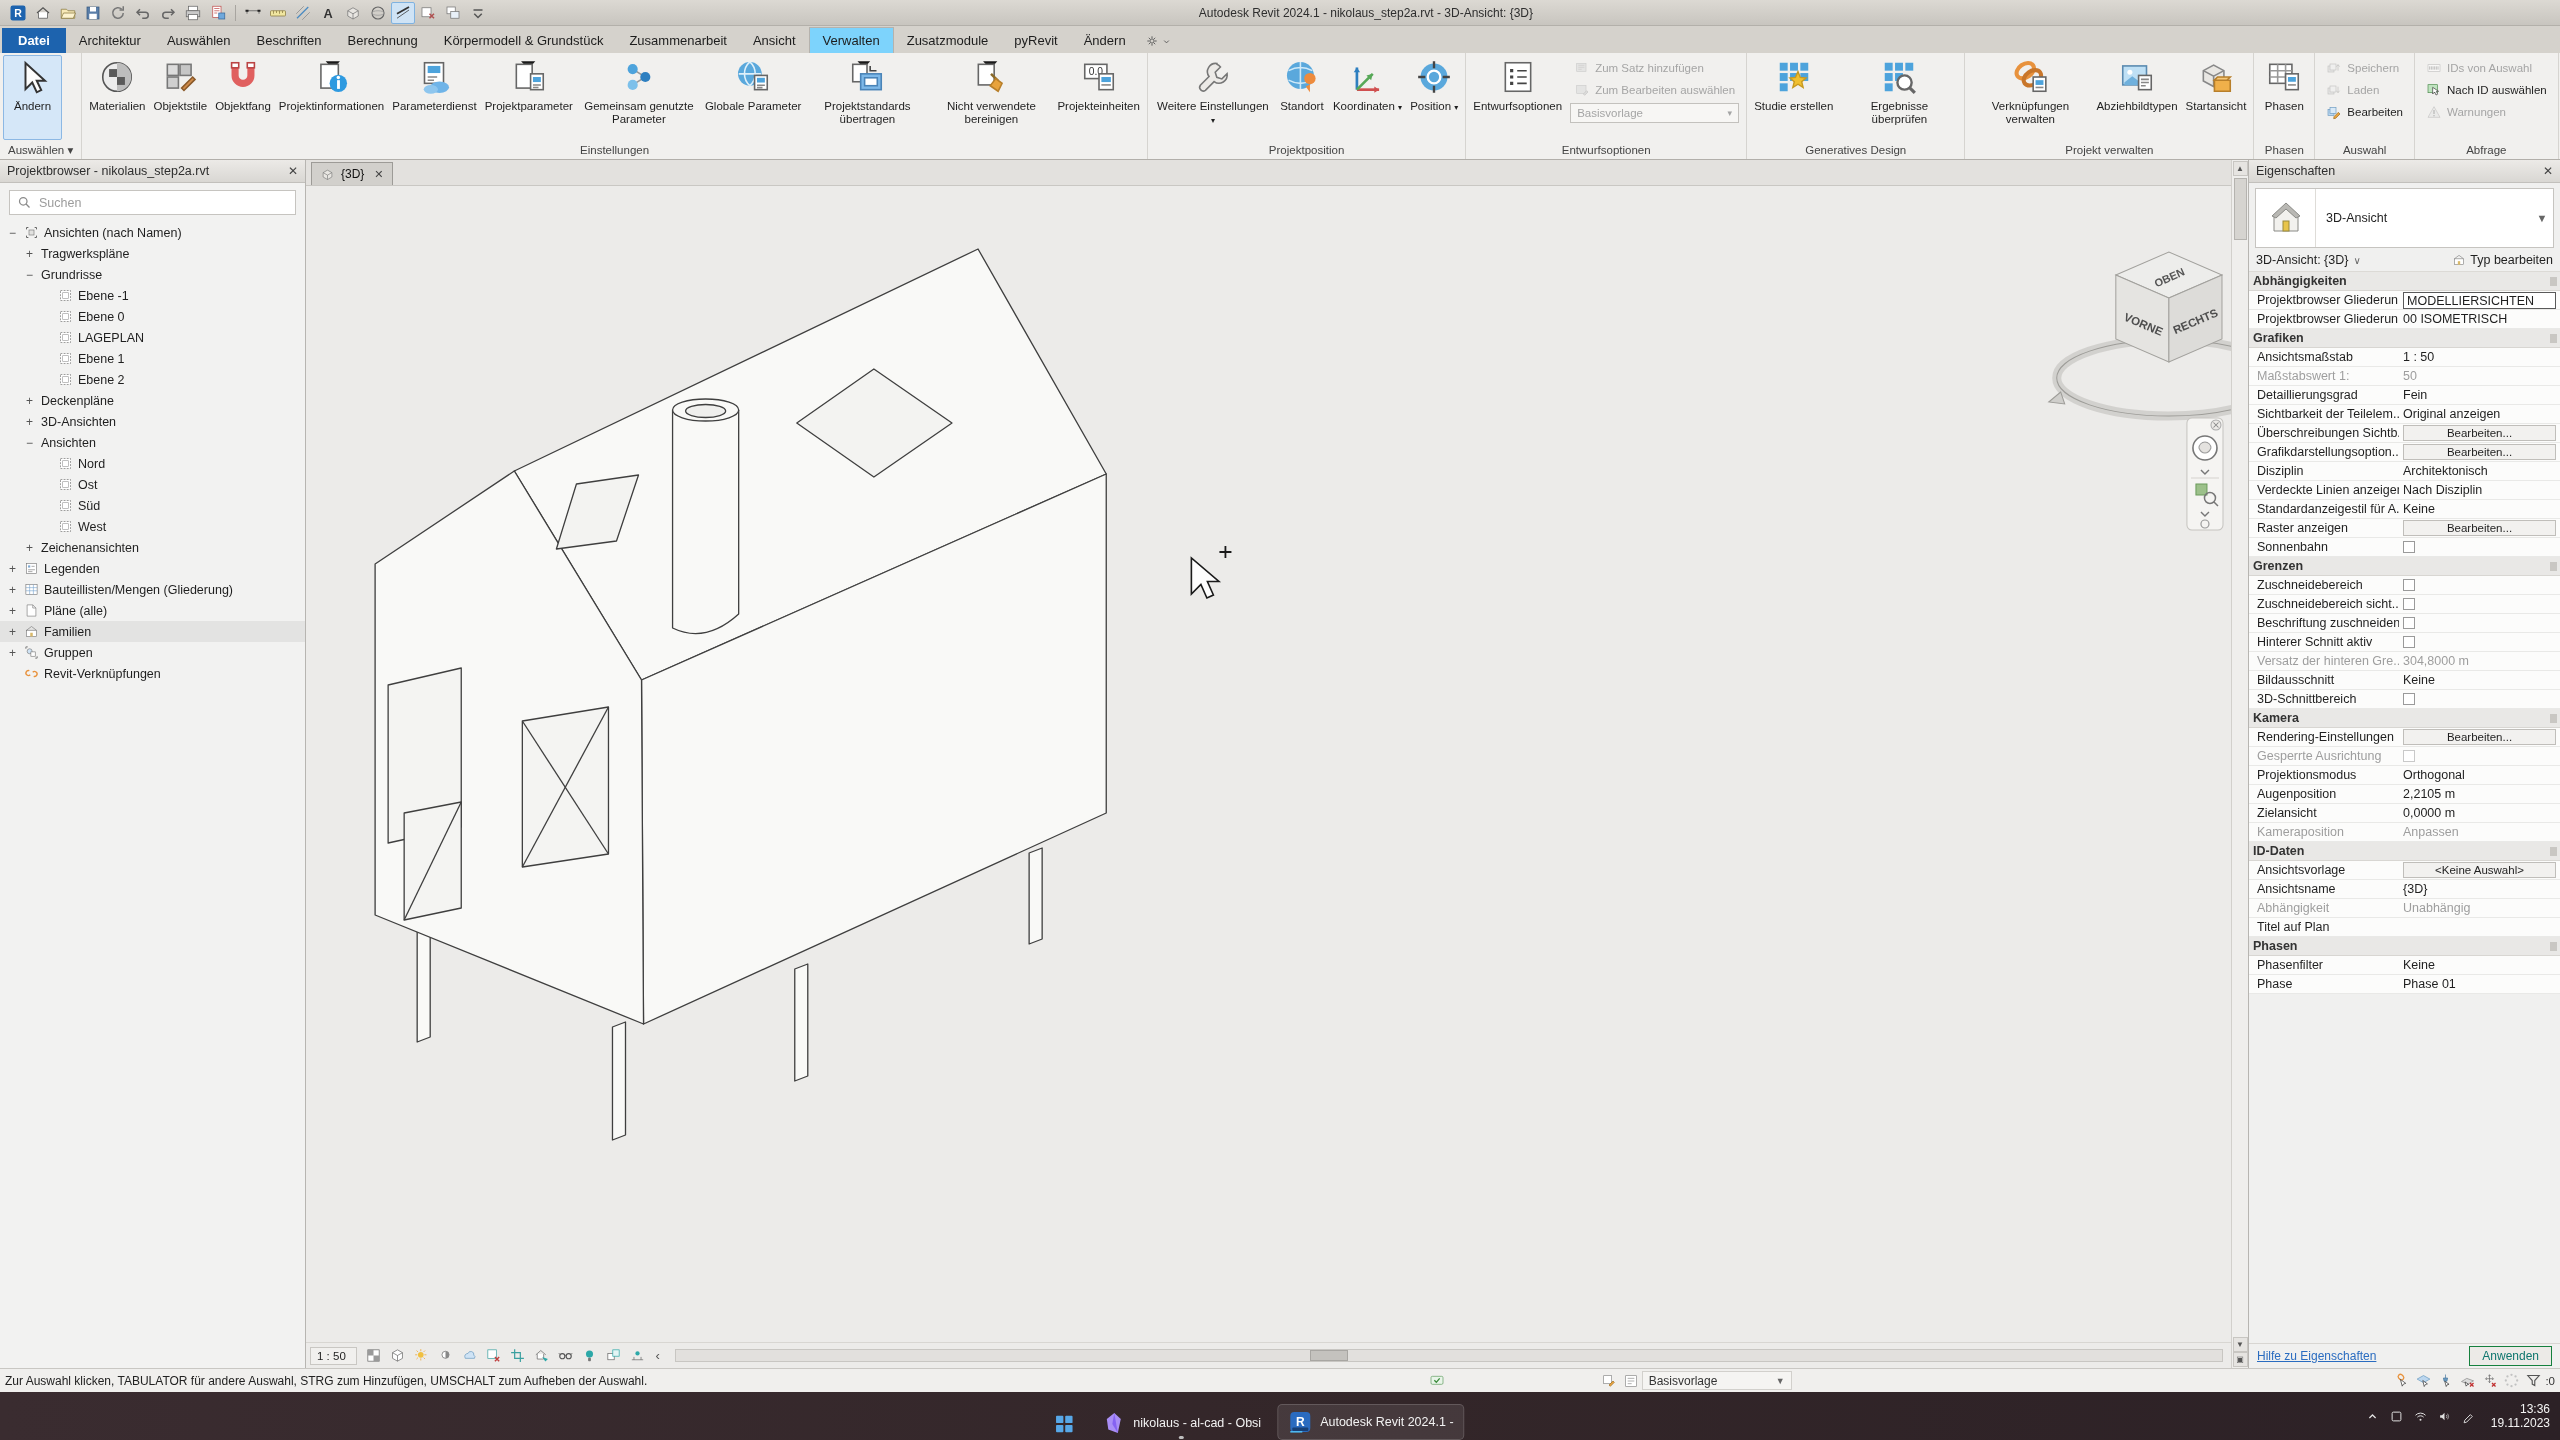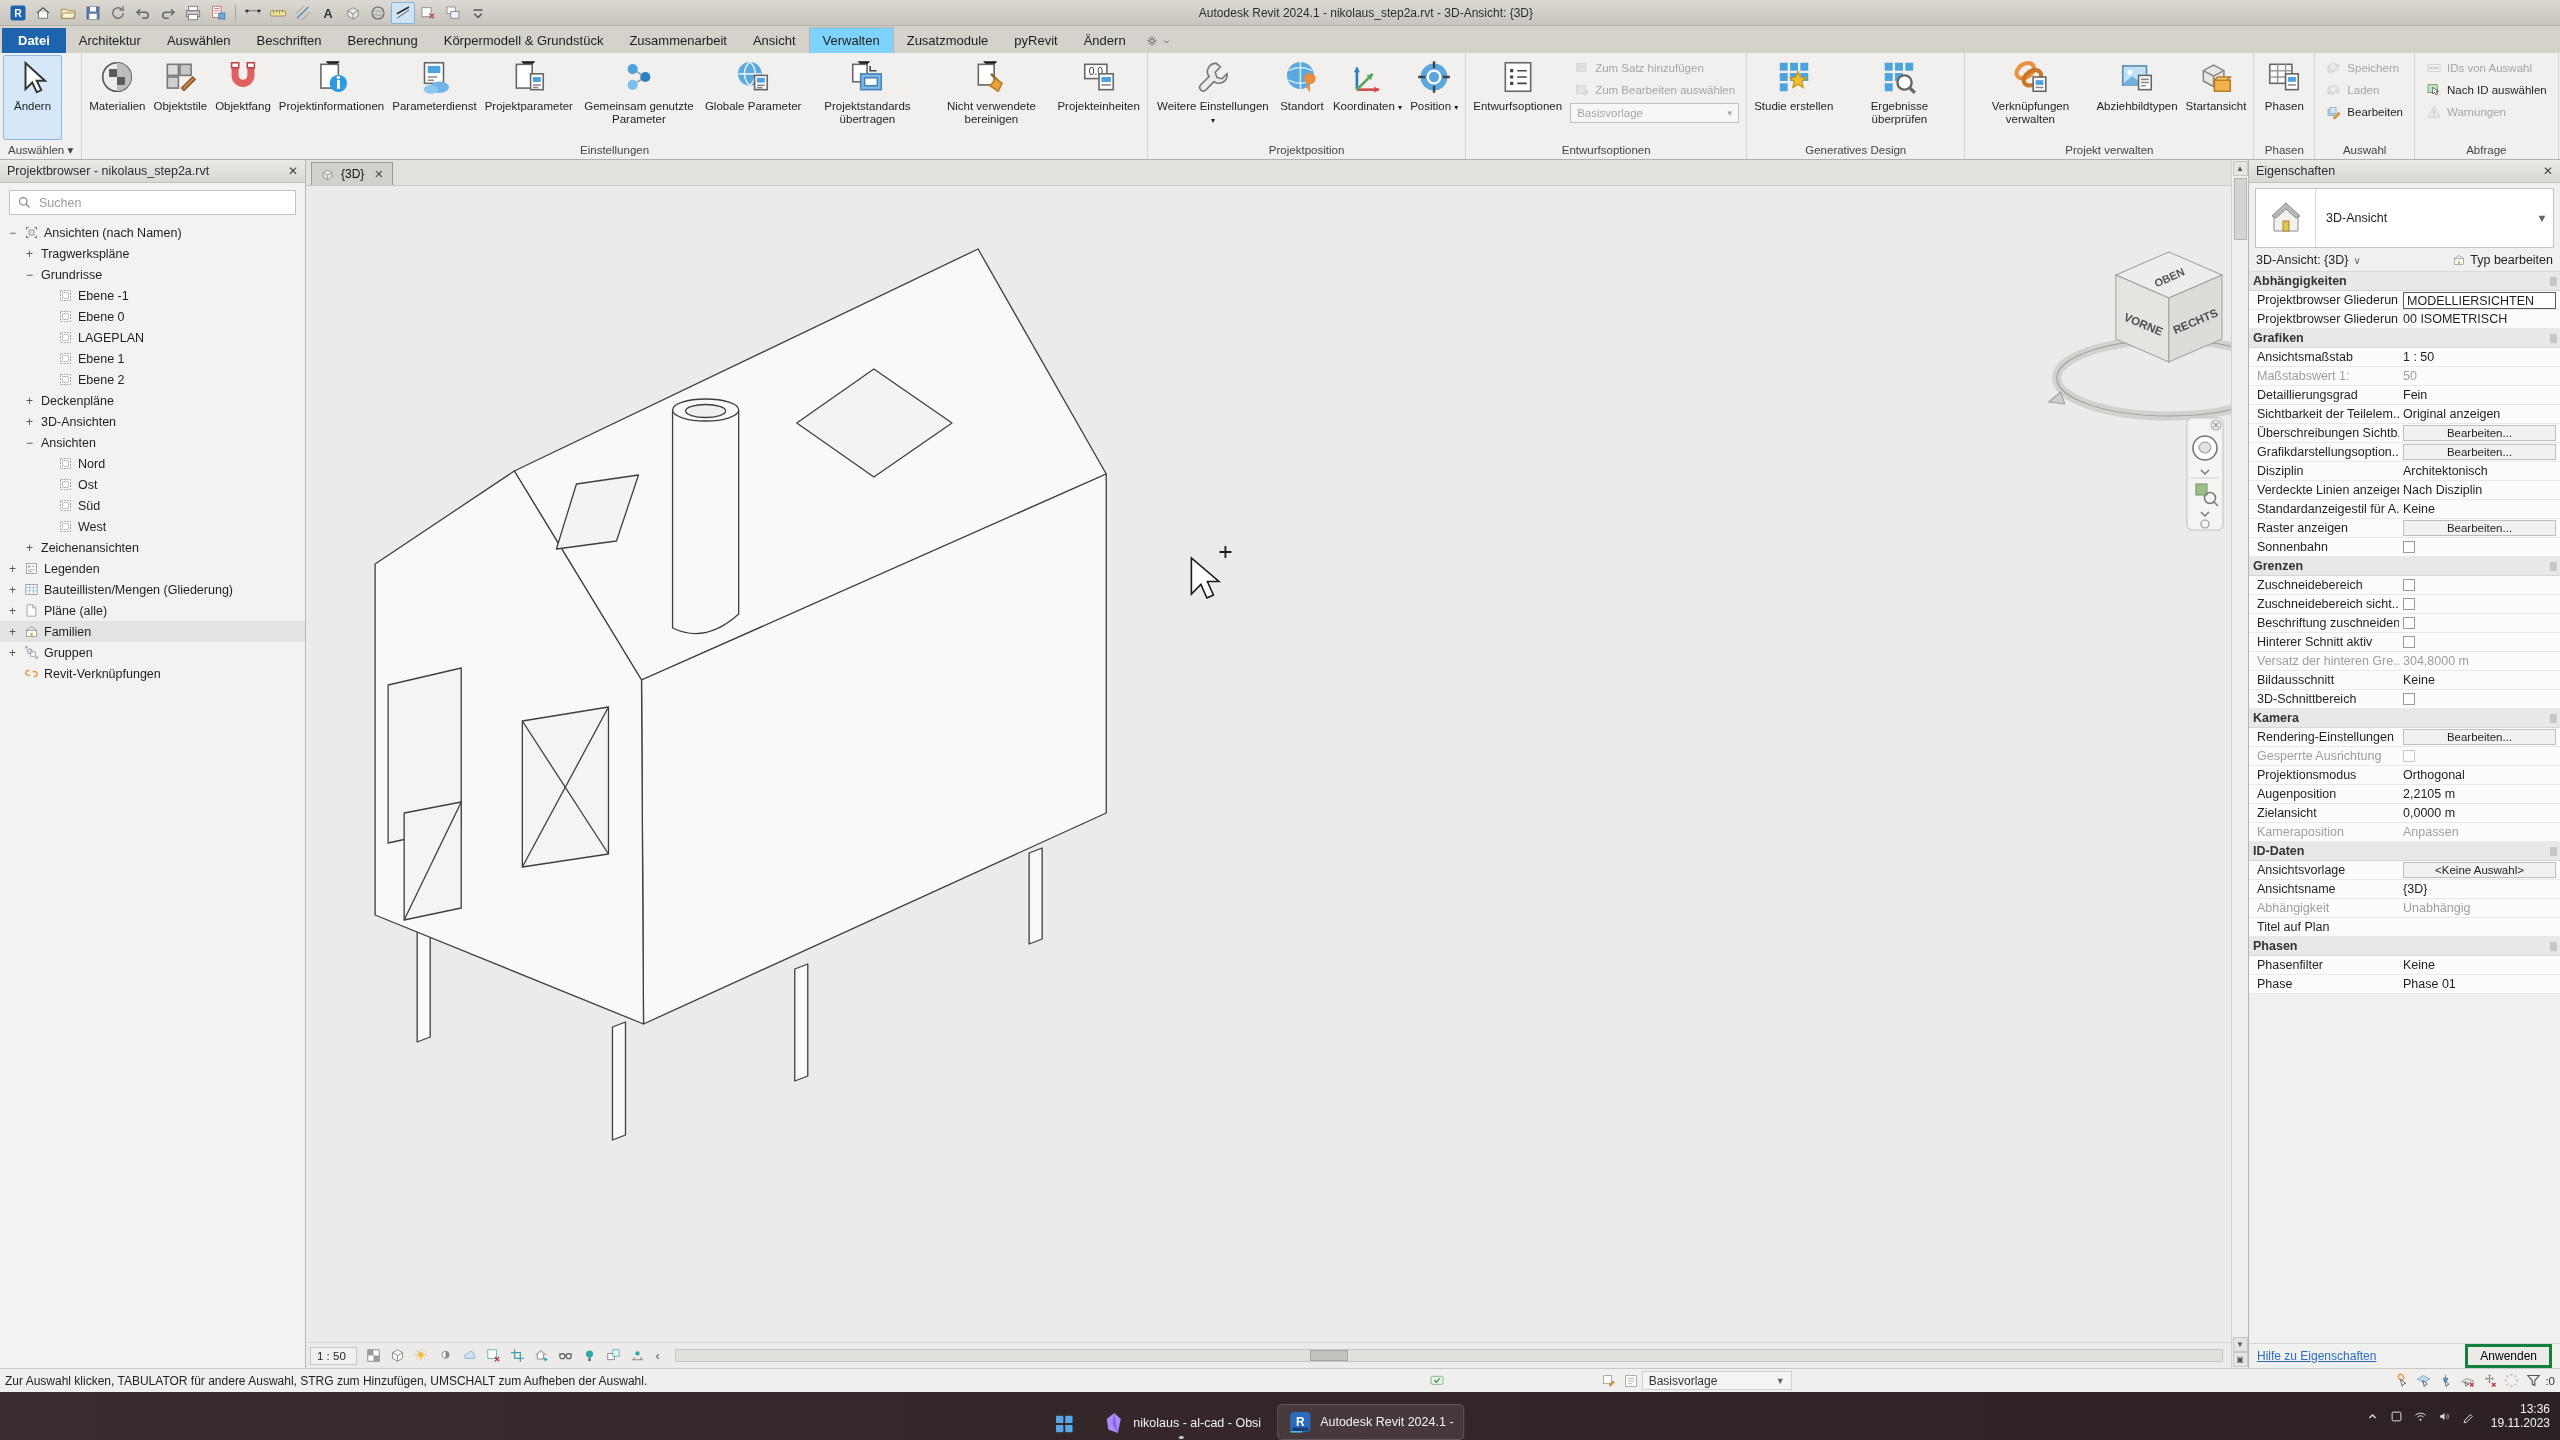--- a/index.html
+++ b/index.html
@@ -85,21 +85,21 @@
 .gray{color:#9e9e9e;}
 .psection{display:flex;align-items:center;height:19px;background:#e9e8e6;border-bottom:1px solid #d8d6d2;font-weight:bold;color:#333;padding-left:4px;gap:12px;}
 .ppin{margin-left:auto;margin-right:3px;width:7px;height:9px;background:#c9c7c3;}
 .pbtn{border:1px solid #c0beba;background:#f2f1ef;flex:1;text-align:center;font-size:11.5px;height:16px;line-height:14px;}
 .pcheck{width:12px;height:12px;border:1px solid #9a9a9a;background:#fff;display:inline-block;}
 .pcheck.gray{border-color:#c9c9c9;}
 .pinput{border:1px solid #5a5a5a;background:#fff;flex:1;height:17px;line-height:16px;padding-left:3px;overflow:hidden;}
 .props-fill{flex:1;}
 .props-footer{height:25px;flex:none;display:flex;align-items:center;padding:0 8px;border-top:1px solid #d8d6d2;}
 .help-link{color:#2a6cc0;text-decoration:underline;font-size:12px;}
-.apply-btn{margin-left:auto;border:3px solid #15803d;background:#eceae7;color:#000000;padding:2px 12px;font-size:12px;}
+.apply-btn{margin-left:auto;border:1px solid #15803d;background:#eceae7;color:#0f766e;padding:2px 12px;font-size:12px;}
 
 .statusbar{height:24px;flex:none;background:#f0efed;border-top:1px solid #c9c7c3;display:flex;align-items:center;padding:0 5px;font-size:12px;color:#222;}
 .sb-sp1{flex:1.3;}
 .sb-sp2{width:150px;}
 .sb-sp3{flex:1;}
 .sb-ico{width:22px;height:20px;display:flex;align-items:center;justify-content:center;}
 .sb-combo{display:flex;align-items:center;gap:6px;border:1px solid #d2d0cc;background:#f5f4f2;height:19px;padding:0 6px;min-width:150px;color:#333;}
 .sb-combo .dd{margin-left:auto;font-size:9px;color:#666;}
 .sb-count{font-size:11.5px;color:#333;margin-left:1px;}
 

